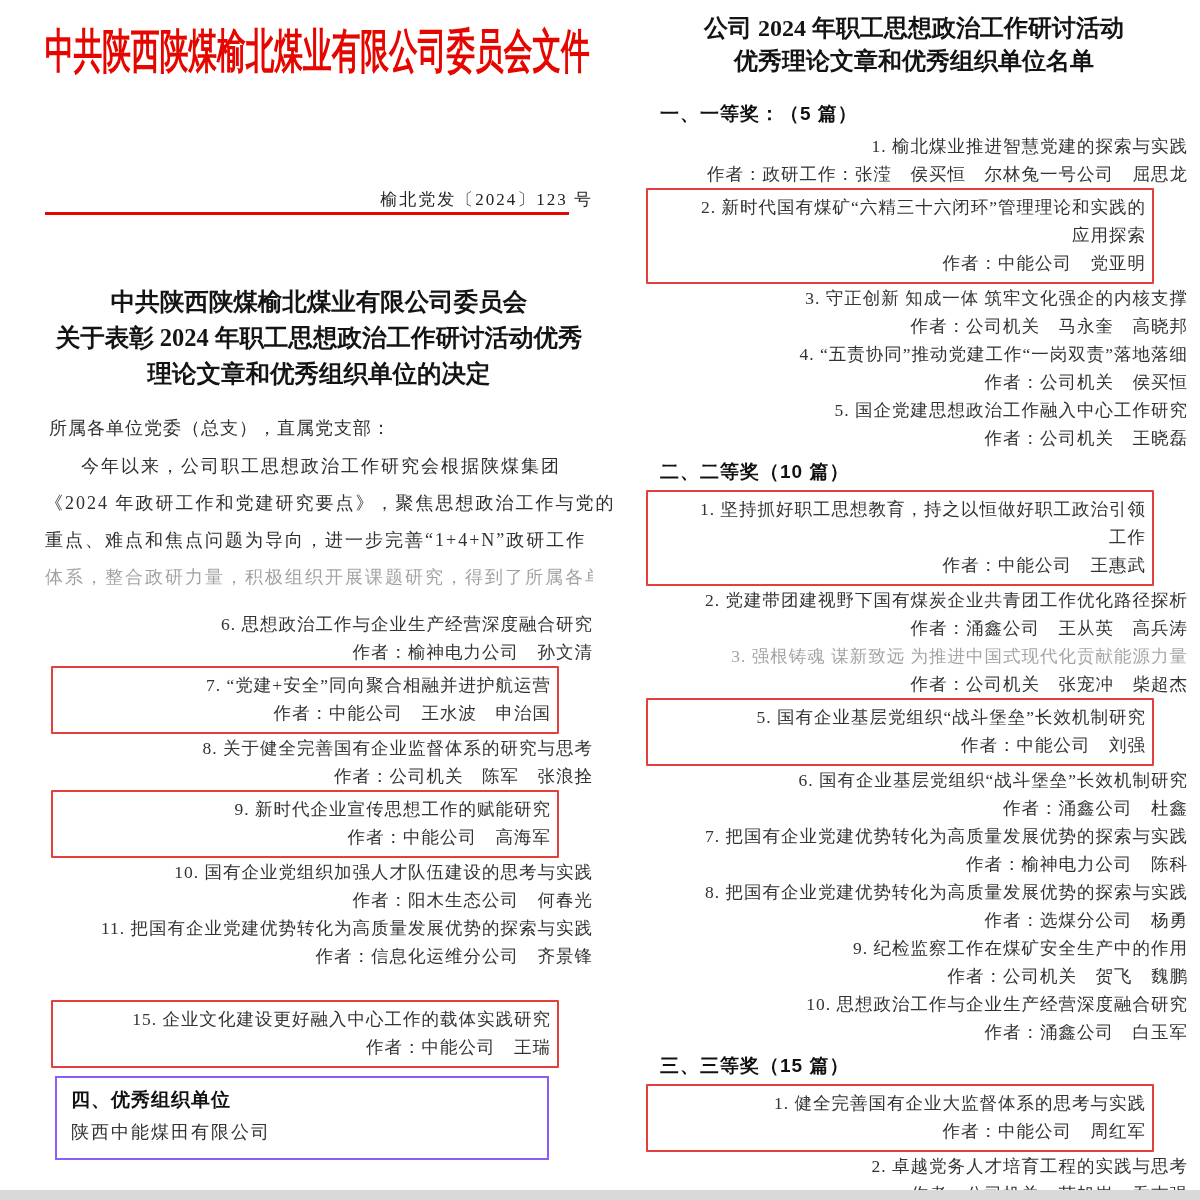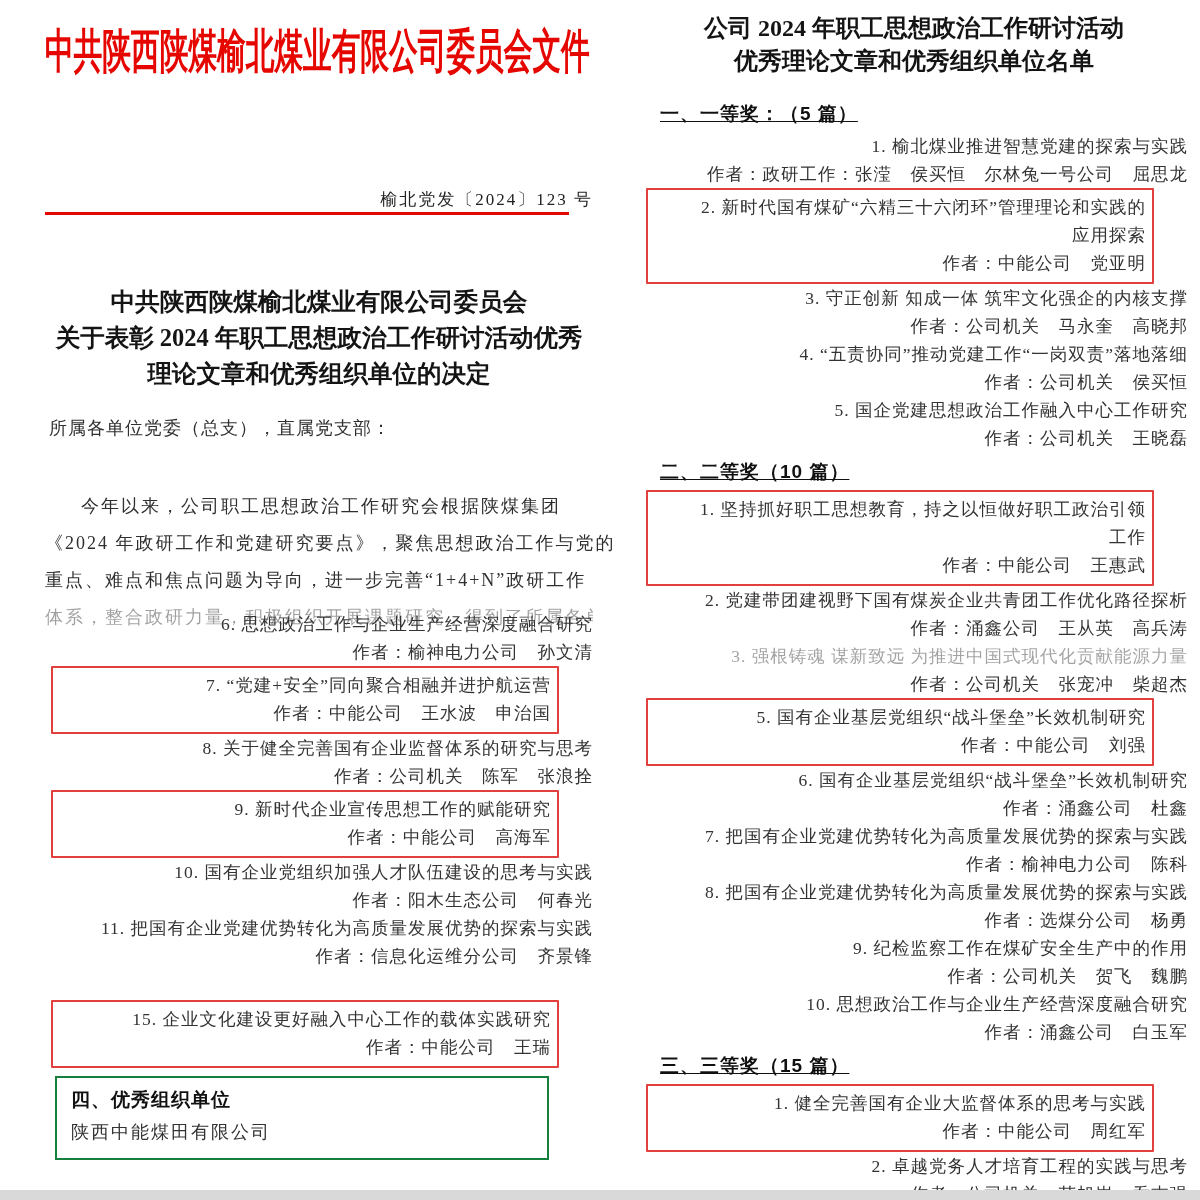--- a/index.html
+++ b/index.html
@@ -19,42 +19,42 @@
     display:inline-block;font-size:47px;font-weight:900;color:#e60600;
     letter-spacing:0px;transform:scaleX(0.61);transform-origin:0 50%;
     font-family:"Liberation Serif","DejaVu Serif",serif;
   }
   .doc-number{position:absolute;top:188px;width:100%;text-align:right;
     font-size:17px;letter-spacing:2px;color:#222;}
   .red-rule{position:absolute;top:212px;left:0;width:524px;height:3px;background:#e60600;}
   .main-title{position:absolute;top:284px;width:100%;text-align:center;
     font-weight:bold;font-size:24.5px;line-height:36px;color:#141414;white-space:nowrap;}
   .salutation{position:absolute;top:416px;left:4px;font-size:18px;letter-spacing:1px;}
-  .body-par{position:absolute;top:448px;left:0;width:548px;margin-top:40px;}
+  .body-par{position:absolute;top:448px;left:0;width:548px;}
   .body-line{line-height:37px;font-size:18px;letter-spacing:2px;white-space:nowrap;}
   .body-line.indent{text-indent:2em;}
   .body-line.faded{opacity:0.45;height:30px;overflow:hidden;}
 
   
   .entries{position:absolute;left:0;width:548px;}
   .left-entries{top:610px;}
   .right-sections{top:94px;}
   .entry{margin-left:20px;font-size:17.5px;text-align:right;}
   .entry-title{line-height:28px;text-indent:2em;letter-spacing:1px;color:#333;}
   .entry-author{line-height:28px;margin-left:2em;letter-spacing:1px;white-space:nowrap;color:#333;}
   .entry.boxed{border:2px solid #e2403c;margin-left:6px;margin-right:34px;
     padding:3px 6px 5px 14px;border-radius:1px;font-family:Liberation Serif, serif;}
   .entry.gap-before{margin-top:30px;}
   .entry.faded-title .entry-title{opacity:0.45;}
   .section-heading{font-family:"Liberation Sans","DejaVu Sans",sans-serif;
     font-weight:bold;font-size:19px;line-height:30px;margin:5px 0 3px 20px;
-    letter-spacing:1px;color:#111;text-decoration:underline;}
-
-  
-  .org-box{border:2px solid #15803d;margin:8px 44px 0 10px;padding:6px 10px 10px 14px;}
+    letter-spacing:1px;color:#111;}
+
+  
+  .org-box{border:2px solid #8b5cf6;margin:8px 44px 0 10px;padding:6px 10px 10px 14px;}
   .org-label{font-family:"Liberation Sans","DejaVu Sans",sans-serif;font-weight:bold;
     font-size:19px;line-height:32px;color:#111;letter-spacing:1px;}
   .org-unit{font-size:18px;line-height:32px;letter-spacing:2px;color:#333;}
 
   
   .right-title{position:absolute;top:12px;width:100%;text-align:center;
     font-weight:bold;font-size:24px;line-height:33px;color:#141414;white-space:nowrap;}
 
   .bottom-edge{position:absolute;left:0;top:1190px;width:1200px;height:10px;background:#d9d9d9;}
 </style>

